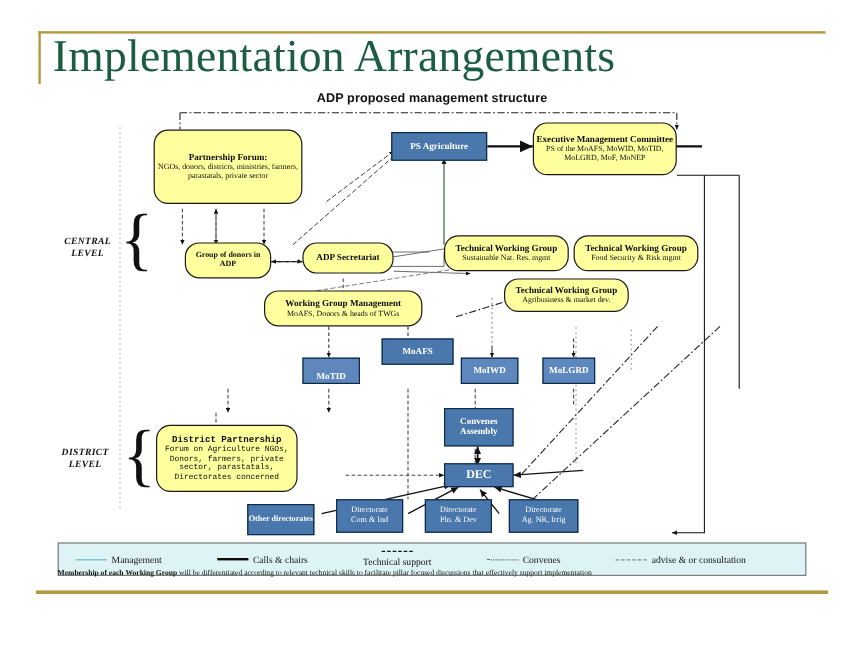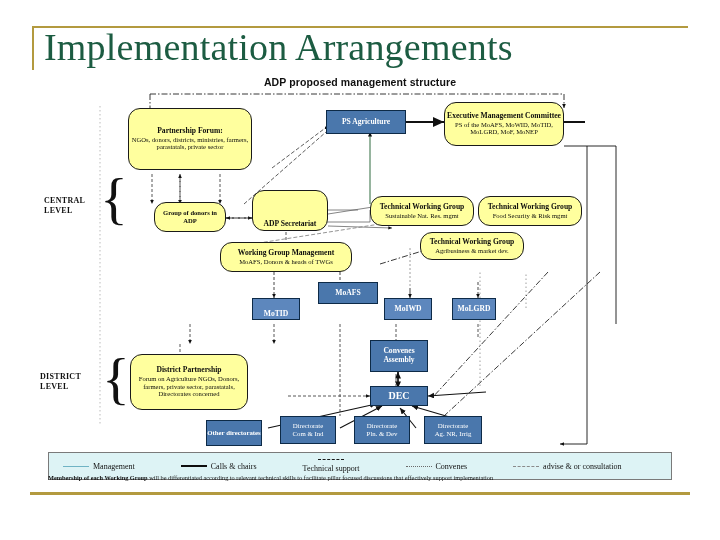--- a/index.html
+++ b/index.html
@@ -50,21 +50,21 @@
     background:#4a77ac;border:1px solid #0d2a47;color:#ffffff;
     font-weight:bold;font-size:7.6px;line-height:8.6px;
     box-shadow:none;
   }
   .bbox.lite{background:#5d87bd;}
   .bbox .bd{font-weight:normal;font-size:6.8px;line-height:7.8px;}
 
   
   .lvl-label{
     position:absolute;font-family:"Liberation Serif", serif;font-weight:bold;
-    font-size:8px;line-height:9.5px;color:#111;letter-spacing:.3px;
+    font-size:8px;line-height:9.5px;color:#111;text-align:center;letter-spacing:.3px;font-style:italic;
   }
   .brace{position:absolute;color:#111;font-size:58px;line-height:58px;
          font-family:"Liberation Serif", serif;font-weight:300;}
 
   
   .wires{position:absolute;left:0;top:0;width:640px;height:412px;overflow:visible;}
 
   
   .legend{
     position:absolute;left:48px;top:452px;width:624px;height:28px;
@@ -197,21 +197,21 @@
 
     <div class="node ybox" style="left:404px;top:26px;width:120px;height:44px;">
       <div class="hd">Executive Management Committee</div>
       <div class="bd">PS of the MoAFS, MoWID, MoTID, MoLGRD, MoF, MoNEP</div>
     </div>
 
     <div class="node ybox" style="left:114px;top:126px;width:72px;height:30px;">
       <div class="bd" style="font-weight:bold;">Group of donors in ADP</div>
     </div>
 
-    <div class="node ybox" style="left:212px;top:114px;width:76px;height:41px;justify-content:flex-end;">
+    <div class="node ybox" style="left:212px;top:126px;width:76px;height:26px;">
       <div class="hd">ADP Secretariat</div>
     </div>
 
     <div class="node ybox" style="left:330px;top:120px;width:104px;height:30px;">
       <div class="hd">Technical Working Group</div>
       <div class="bd">Sustainable Nat. Res. mgmt</div>
     </div>
 
     <div class="node ybox" style="left:438px;top:120px;width:104px;height:30px;">
       <div class="hd">Technical Working Group</div>
@@ -234,21 +234,21 @@
     <div class="node bbox" style="left:278px;top:206px;width:60px;height:22px;">
       <div>MoAFS</div>
     </div>
     <div class="node bbox lite" style="left:344px;top:222px;width:48px;height:22px;">
       <div>MoIWD</div>
     </div>
     <div class="node bbox lite" style="left:412px;top:222px;width:44px;height:22px;">
       <div>MoLGRD</div>
     </div>
 
-    <div class="node ybox" style="left:90px;top:278px;width:118px;height:56px;">
+    <div class="node ybox" style="left:90px;top:278px;width:118px;height:56px;font-family:Liberation Mono, monospace;">
       <div class="hd">District Partnership</div>
       <div class="bd">Forum on Agriculture NGOs, Donors, farmers, private sector, parastatals, Directorates concerned</div>
     </div>
 
     <div class="node bbox" style="left:330px;top:264px;width:58px;height:32px;">
       <div>Convenes Assembly</div>
     </div>
 
     <div class="node bbox" style="left:330px;top:310px;width:58px;height:20px;font-size:10px;">
       <div>DEC</div>

